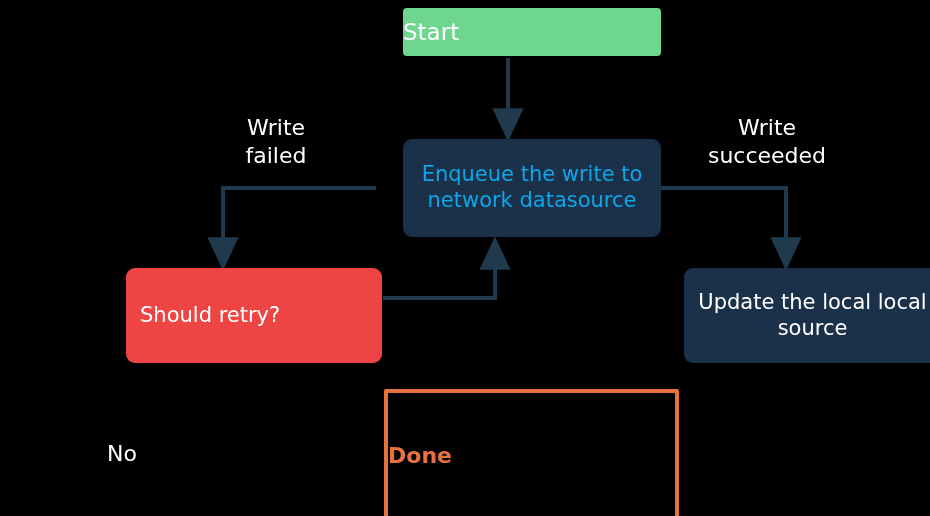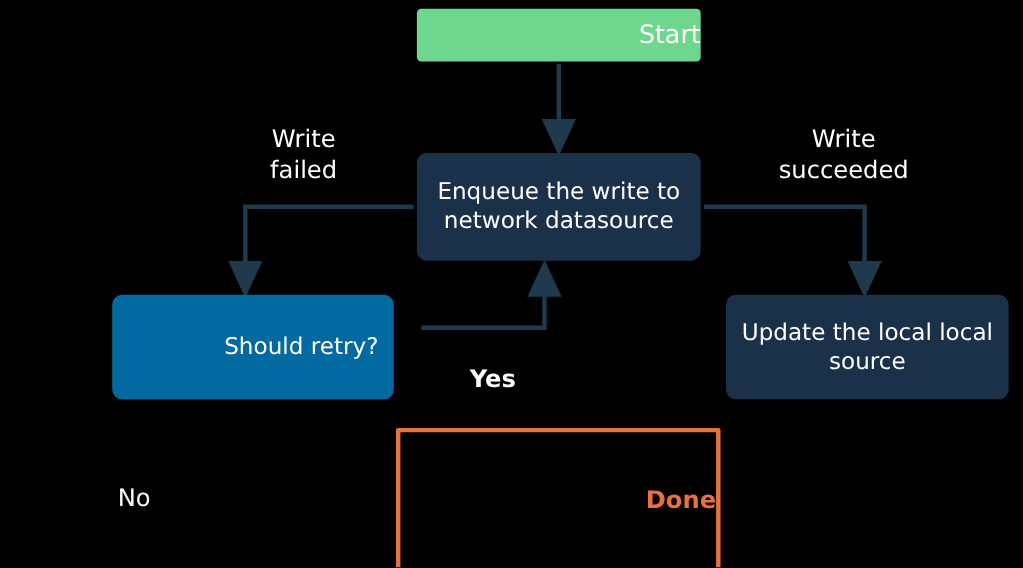--- a/index.html
+++ b/index.html
@@ -14,53 +14,54 @@
     height: 516px;
     background: #000000;
     overflow: hidden;
     font-family: "DejaVu Sans", "Liberation Sans", sans-serif;
   }
   .node {
     position: absolute;
     box-sizing: border-box;
     display: flex;
     align-items: center;
-    justify-content: flex-end;
+    justify-content: flex-start;
     text-align: center;
     line-height: 1.22;
+    margin-left: 24px;
   }
   .node-start {
     left: 379px;
     top: 8px;
     width: 258px;
     height: 48px;
     background: #6fd68d;
     border-radius: 4px;
     color: #ffffff;
     font-size: 23px;
     font-weight: 400;
   }
   .node-enqueue {
     left: 379px;
     top: 139px;
     width: 258px;
     height: 98px;
     background: #1b3149;
     border-radius: 9px;
-    color: #ffffff;
+    color: #0ea5e9;
     font-size: 21px;
     font-weight: 400;
     padding: 14px 14px;
   }
   .node-retry {
     left: 102px;
     top: 268px;
     width: 256px;
     height: 95px;
-    background: #0369a1;
+    background: #ef4444;
     border-radius: 9px;
     color: #ffffff;
     font-size: 21px;
     font-weight: 400;
     padding: 0 14px;
   }
   .node-update {
     left: 660px;
     top: 268px;
     width: 257px;
@@ -178,17 +179,16 @@
   <div class="node node-done">
     <span>Done</span>
   </div>
 
   <div class="edge-label label-write-failed">Write
 failed</div>
 
   <div class="edge-label label-write-succeeded">Write
 succeeded</div>
 
-  <div class="edge-label label-yes">Yes</div>
 
   <div class="edge-label label-no">No</div>
 
 </div>
 
 </body></html>

